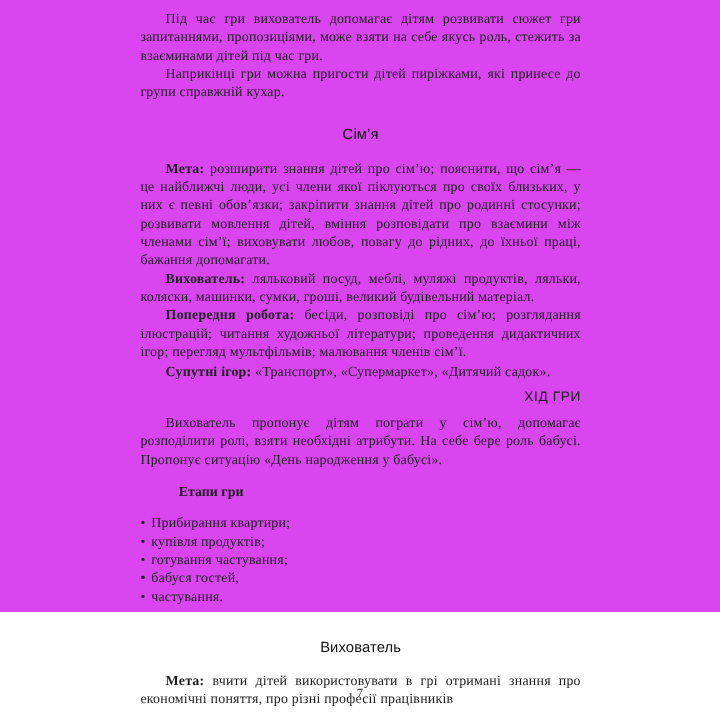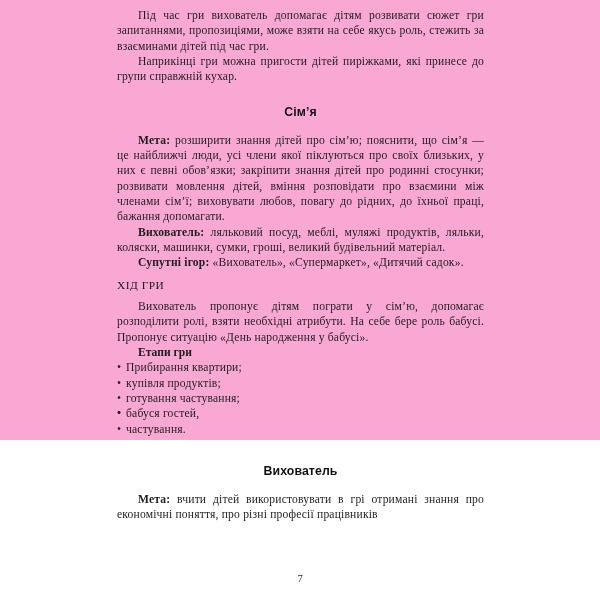--- a/index.html
+++ b/index.html
@@ -11,22 +11,22 @@
     height: 600px;
     background: #ffffff;
     font-family: "Liberation Serif", "DejaVu Serif", serif;
     color: #1b1b1b;
     overflow: hidden;
   }
 
   .page {
     position: relative;
     width: 600px;
-    height: 440px;
-    background: #f9a8d4;
+    height: 510px;
+    background: #d946ef;
     box-sizing: border-box;
   }
 
   .text-column {
     position: absolute;
     left: 117px;
     top: 0px;
     width: 367px;
   }
 
@@ -46,39 +46,39 @@
   }
 
   .lead {
     font-weight: bold;
     margin-top: 45px;
   }
 
   h2.section-heading {
     margin: 0;
     font-family: "Liberation Sans", "DejaVu Sans", sans-serif;
-    font-weight: bold;
+    font-weight: normal;
     font-size: 12.3px;
     text-align: center;
     color: #111111;
     letter-spacing: 0.1px;
   }
 
   h3.stage-heading {
     margin: 0;
-    font-family: Liberation Serif, serif;
+    font-family: Liberation Sans, sans-serif;
     font-weight: normal;
     font-size: 11.4px;
-    text-align: left;
+    text-align: right;
     color: #1b1b1b;
     letter-spacing: 0.5px;
   }
 
   .sub-heading {
-    margin: 0;
+    margin: 11px;
     font-family: "Liberation Serif", "DejaVu Serif", serif;
     font-weight: bold;
     font-size: 11.6px;
     line-height: 15.35px;
     text-indent: 21px;
     color: #1b1b1b;
   }
 
   ul.stages-list {
     margin: 0;
@@ -134,22 +134,23 @@
     <p class="body-par indented">Наприкінці гри можна пригости дітей пиріжками, які принесе до групи справжній кухар.</p>
 
     <div class="gap-lg"></div>
     <h2 class="section-heading">Сім’я</h2>
     <div class="gap-md"></div>
 
     <p class="body-par indented"><span class="lead">Мета:</span><span> розширити знання дітей про сім’ю; пояснити, що сім’я — це найближчі люди, усі члени якої піклуються про своїх близьких, у них є певні обов’язки; закріпити знання дітей про родинні стосунки; розвивати мовлення дітей, вміння розповідати про взаємини між членами сім’ї; виховувати любов, повагу до рідних, до їхньої праці, бажання допомагати.</span></p>
 
     <p class="body-par indented"><span class="lead">Вихователь:</span><span> ляльковий посуд, меблі, муляжі продуктів, ляльки, коляски, машинки, сумки, гроші, великий будівельний матеріал.</span></p>
 
+    <p class="body-par indented"><span class="lead">Попередня робота:</span><span> бесіди, розповіді про сім’ю; розглядання ілюстрацій; читання художньої літератури; проведення дидактичних ігор; перегляд мультфільмів; малювання членів сім’ї.</span></p>
 
-    <p class="body-par indented"><span class="lead">Супутні ігор:</span><span> «Вихователь», «Супермаркет», «Дитячий садок».</span></p>
+    <p class="body-par indented"><span class="lead">Супутні ігор:</span><span> «Транспорт», «Супермаркет», «Дитячий садок».</span></p>
 
 
     <div class="gap-sm"></div>
     <h3 class="stage-heading">ХІД ГРИ</h3>
     <div class="gap-sm"></div>
 
     <p class="body-par indented">Вихователь пропонує дітям пограти у сім’ю, допомагає розподілити ролі, взяти необхідні атрибути. На себе бере роль бабусі. Пропонує ситуацію «День народження у бабусі».</p>
 
     <p class="sub-heading">Етапи гри</p>
 

